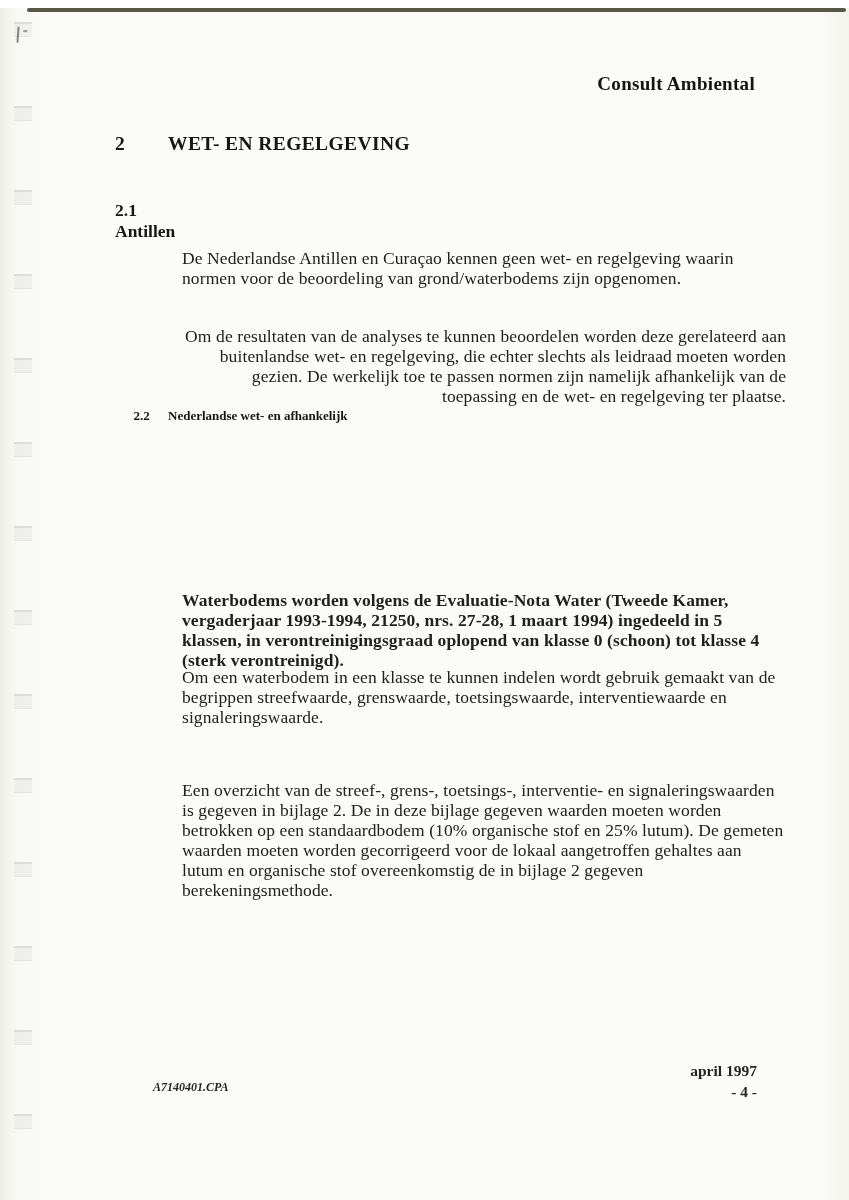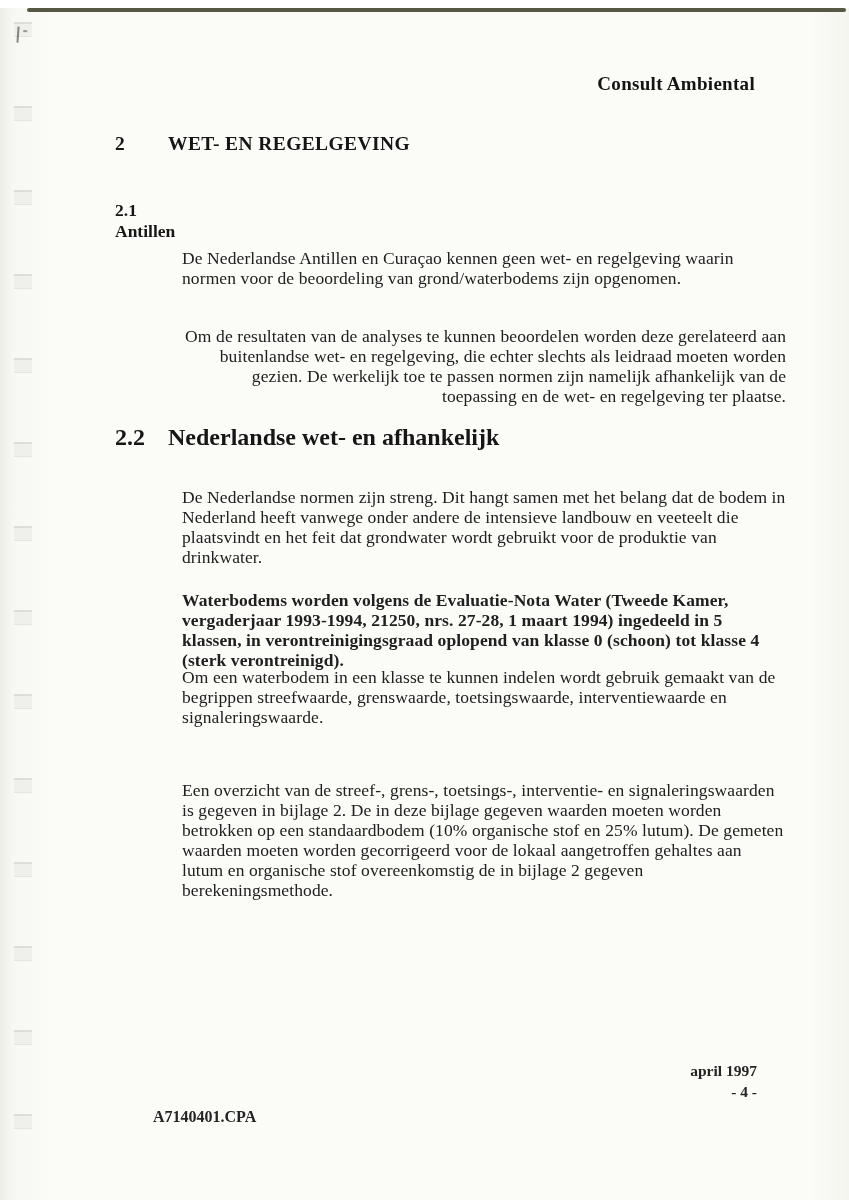--- a/index.html
+++ b/index.html
@@ -92,21 +92,21 @@
   .heading .num {
     flex: none;
     width: 53px;
   }
   .chapter {
     top: 133px;
     font-size: 19.5px;
     letter-spacing: 0.4px;
   }
   .s21 { top: 200px; font-size: 17.5px; flex-direction: column; }
-  .s22 { top: 424px; font-size: 24px; }
+  .s22 { top: 408px; font-size: 13px; text-align: center; }
 
   .para {
     position: absolute;
     left: 171px;
     width: 604px;
     margin: 11px;
     font-size: 17.5px;
     line-height: 20px;
     letter-spacing: 0.1px;
     color: #202020;
@@ -114,24 +114,25 @@
   .p1 { top: 237px; }
   .p2 { top: 315px; text-align: right; }
   .p3 { top: 476px; }
   .p4 { top: 579px; font-weight: bold; }
   .p5 { top: 656px; }
   .p6 { top: 769px; }
   .p7 { top: 914px; }
 
   .footer-doc {
     position: absolute;
-    top: 1108px;
+    top: 1080px;
     left: 153px;
-    font-size: 16px;
+    font-size: 12px;
     font-weight: bold;
+    font-style: italic;
     color: #242424;
   }
   .footer-right {
     position: absolute;
     top: 1060px;
     right: 92px;
     text-align: right;
     font-size: 15.5px;
     font-weight: bold;
     line-height: 21px;
@@ -162,21 +163,20 @@
 
   <p class="para p1">De Nederlandse Antillen en Curaçao kennen geen wet- en regelgeving waarin normen voor de beoordeling van grond/waterbodems zijn opgenomen.</p>
 
   <p class="para p2">Om de resultaten van de analyses te kunnen beoordelen worden deze gerelateerd aan buitenlandse wet- en regelgeving, die echter slechts als leidraad moeten worden gezien. De werkelijk toe te passen normen zijn namelijk afhankelijk van de toepassing en de wet- en regelgeving ter plaatse.</p>
 
   <div class="heading s22">
     <span class="num">2.2</span>
     <span class="title">Nederlandse wet- en afhankelijk</span>
   </div>
 
-  <p class="para p3">De Nederlandse normen zijn streng. Dit hangt samen met het belang dat de bodem in Nederland heeft vanwege onder andere de intensieve landbouw en veeteelt die plaatsvindt en het feit dat grondwater wordt gebruikt voor de produktie van drinkwater.</p>
 
   <p class="para p4">Waterbodems worden volgens de Evaluatie-Nota Water (Tweede Kamer, vergaderjaar 1993-1994, 21250, nrs. 27-28, 1 maart 1994) ingedeeld in 5 klassen, in verontreinigingsgraad oplopend van klasse 0 (schoon) tot klasse 4 (sterk verontreinigd).</p>
 
   <p class="para p5">Om een waterbodem in een klasse te kunnen indelen wordt gebruik gemaakt van de begrippen streefwaarde, grenswaarde, toetsingswaarde, interventiewaarde en signaleringswaarde.</p>
 
   <p class="para p6">Een overzicht van de streef-, grens-, toetsings-, interventie- en signaleringswaarden is gegeven in bijlage 2. De in deze bijlage gegeven waarden moeten worden betrokken op een standaardbodem (10% organische stof en 25% lutum). De gemeten waarden moeten worden gecorrigeerd voor de lokaal aangetroffen gehaltes aan lutum en organische stof overeenkomstig de in bijlage 2 gegeven berekeningsmethode.</p>
 
 
   <div class="footer-doc">A7140401.CPA</div>
 

